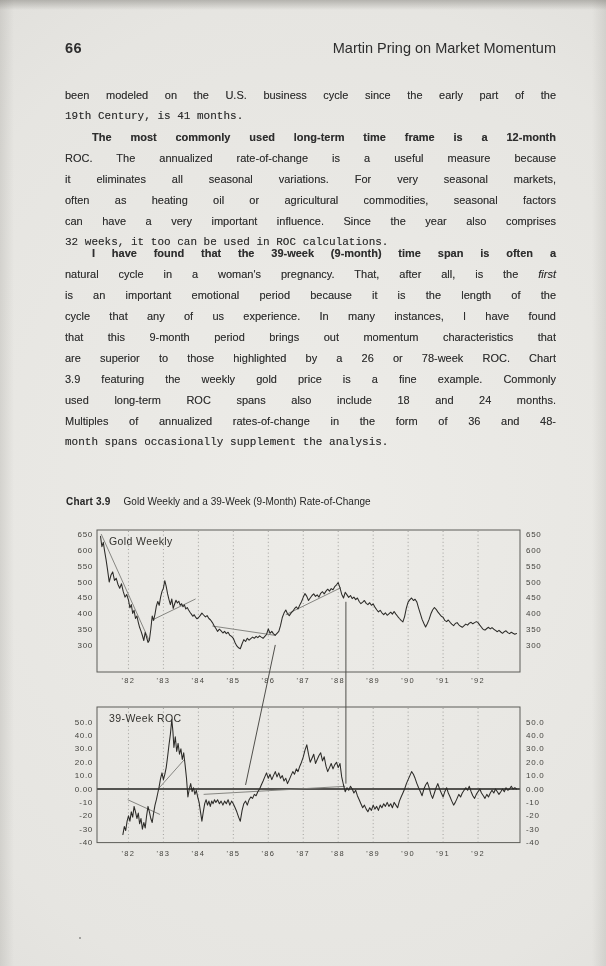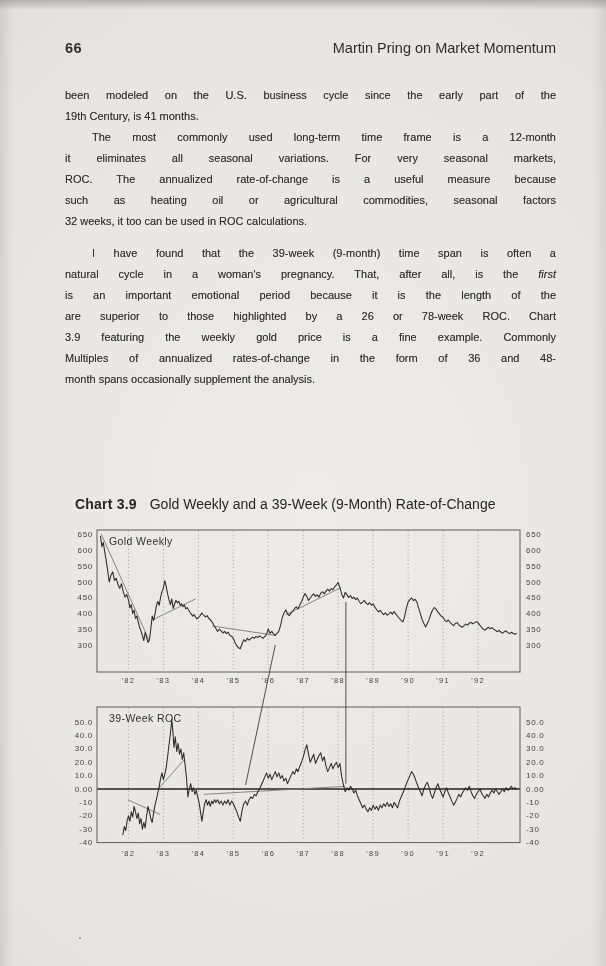--- a/index.html
+++ b/index.html
@@ -10,23 +10,23 @@
       linear-gradient(90deg, rgba(130,128,122,.20) 0, rgba(130,128,122,0) 14px),
       linear-gradient(270deg, rgba(130,128,122,.18) 0, rgba(130,128,122,0) 14px),
       radial-gradient(130% 95% at 52% 52%, #edecE8 0%, #e6e5e1 55%, #d6d5d1 100%);}
   .running-head{position:absolute;left:65px;top:40px;width:491px;display:flex;
     justify-content:space-between;align-items:baseline;font-size:14.5px;text-align:right;}
   .pagenum{font-weight:bold;letter-spacing:.5px;}
   .para{position:absolute;left:65px;width:491px;font-size:11px;line-height:21px;
     text-shadow:0 0 .4px rgba(46,46,46,.45);}
   .para div{height:21px;white-space:nowrap;}
   .jl{text-align:justify;text-align-last:justify;white-space:normal !important;}
-  .ll{text-align:left;}
-  .ind{padding-left:27px;}
-  .caption{position:absolute;left:75px;top:496px;width:500px;font-size:14px;color:#262626;}
+  .ll{text-align:left;font-family:Liberation Mono, monospace;}
+  .ind{padding-left:27px;font-weight:bold;}
+  .caption{position:absolute;left:66px;top:496px;width:500px;font-size:10px;color:#262626;}
   .cap-label{font-weight:bold;margin-right:13px;letter-spacing:.2px;}
   #chart-svg{position:absolute;left:65px;top:525px;}
   .stray{position:absolute;left:79px;top:937px;width:2px;height:2px;border-radius:50%;
     background:rgba(70,70,70,.55);}
 </style>
 </head>
 <body>
 
 <div class="page">
 
@@ -35,32 +35,36 @@
     <span class="runhead">Martin Pring on Market Momentum</span>
   </header>
 
   <section class="para" style="top:85px">
     <div class="jl">been modeled on the U.S. business cycle since the early part of the</div>
     <div class="ll">19th Century, is 41 months.</div>
   </section>
 
   <section class="para" style="top:127px">
     <div class="jl ind">The most commonly used long-term time frame is a 12-month</div>
+    <div class="jl">ROC. The annualized rate-of-change is a useful measure because</div>
     <div class="jl">it eliminates all seasonal variations. For very seasonal markets,</div>
-    <div class="jl">ROC. The annualized rate-of-change is a useful measure because</div>
-    <div class="jl">such as heating oil or agricultural commodities, seasonal factors</div>
+    <div class="jl">often as heating oil or agricultural commodities, seasonal factors</div>
+    <div class="jl">can have a very important influence. Since the year also comprises</div>
     <div class="ll">32 weeks, it too can be used in ROC calculations.</div>
   </section>
 
   <section class="para" style="top:243px">
     <div class="jl ind">I have found that the 39-week (9-month) time span is often a</div>
     <div class="jl"><span>natural cycle in a woman's pregnancy. That, after all, is the </span><i>first</i></div>
     <div class="jl">is an important emotional period because it is the length of the</div>
+    <div class="jl">cycle that any of us experience. In many instances, I have found</div>
+    <div class="jl">that this 9-month period brings out momentum characteristics that</div>
     <div class="jl">are superior to those highlighted by a 26 or 78-week ROC. Chart</div>
     <div class="jl">3.9 featuring the weekly gold price is a fine example. Commonly</div>
+    <div class="jl">used long-term ROC spans also include 18 and 24 months.</div>
     <div class="jl">Multiples of annualized rates-of-change in the form of 36 and 48-</div>
     <div class="ll">month spans occasionally supplement the analysis.</div>
   </section>
 
   <div class="caption">
     <span class="cap-label">Chart 3.9</span><span class="cap-text">Gold Weekly and a 39-Week (9-Month) Rate-of-Change</span>
   </div>
 
   <svg id="chart-svg" width="500" height="345" viewBox="0 0 500 345" xmlns="http://www.w3.org/2000/svg">
       <line x1="63.46280991735555" y1="6" x2="63.46280991735555" y2="146" stroke="#8f8e8a" stroke-width="0.8" stroke-dasharray="1 2.6"></line>

